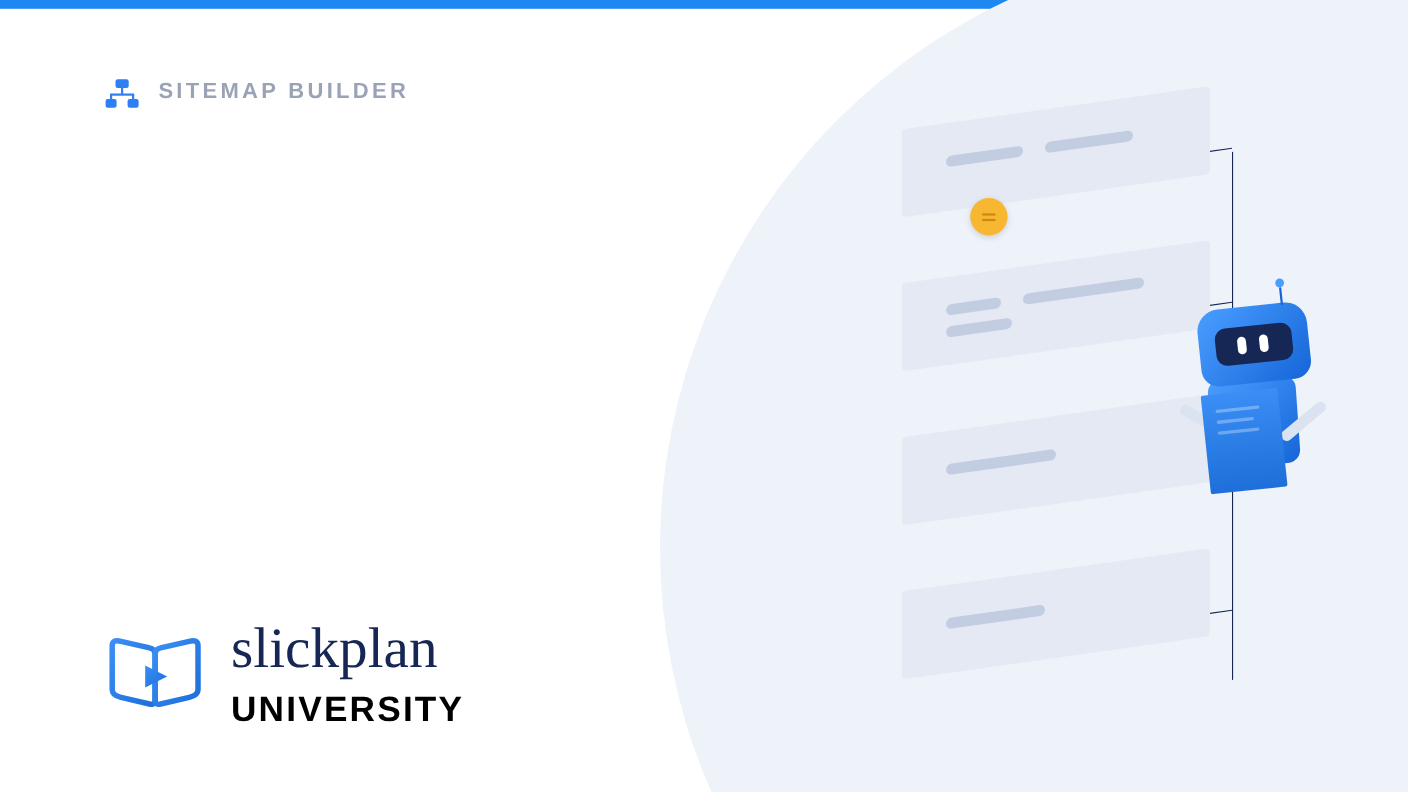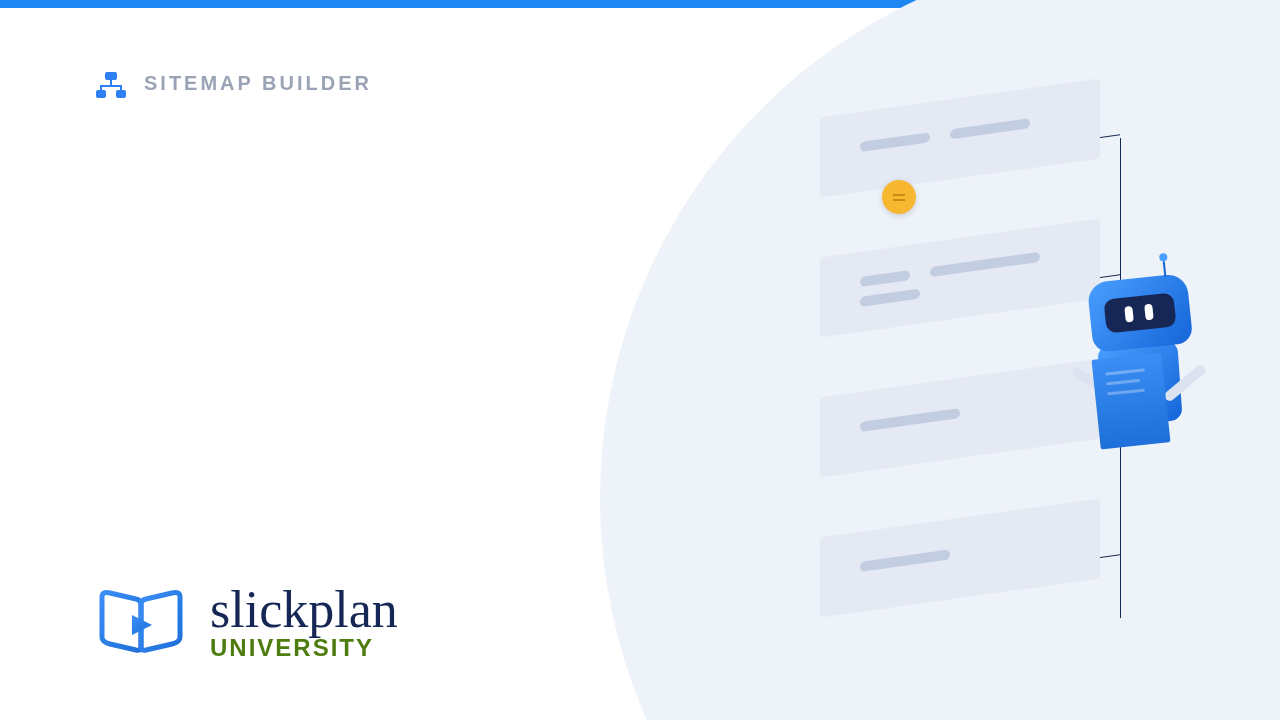--- a/index.html
+++ b/index.html
@@ -19,21 +19,21 @@
 .sitemap-icon .v{width:2px;height:6px;left:14px;top:8px}
 .sitemap-icon .h{width:22px;height:2px;left:4px;top:13px}
 .sitemap-icon .vl{width:2px;height:4px;left:4px;top:14px}
 .sitemap-icon .vr{width:2px;height:4px;right:4px;top:14px}
 .title{font-size:64px;font-weight:800;line-height:1.15;color:#172755;letter-spacing:-1px}
 .footerlogo{position:absolute;left:96px;bottom:60px;display:flex;align-items:center;gap:24px;z-index:2}
 .book{width:90px;height:70px;position:relative}
 .book svg{width:100%;height:100%}
 .brandtext{display:flex;flex-direction:column;line-height:1}
 .brand-script{font-family:'Brush Script MT','Segoe Script',cursive;font-size:52px;color:#172755;font-weight:500}
-.brand-univ{font-size:24px;font-weight:700;letter-spacing:2px;color:#4d7c0f;margin-top:0}
+.brand-univ{font-size:32px;font-weight:700;letter-spacing:2px;color:#000000;margin-top:12px}
 .illus{position:absolute;right:40px;top:70px;width:460px;height:560px;z-index:3}
 .card{position:absolute;background:#e4e9f4;border-radius:4px;width:280px;height:80px;transform:skewY(-8deg)}
 .card .bar{position:absolute;background:#c3cde2;height:10px;border-radius:5px}
 .card1{left:40px;top:20px}
 .card1 .bar:nth-child(1){width:70px;left:40px;top:30px}
 .card1 .bar:nth-child(2){width:80px;left:130px;top:30px}
 .card2{left:40px;top:160px}
 .card2 .bar:nth-child(1){width:50px;left:40px;top:25px}
 .card2 .bar:nth-child(2){width:110px;left:110px;top:25px}
 .card2 .bar:nth-child(3){width:60px;left:40px;top:45px}

